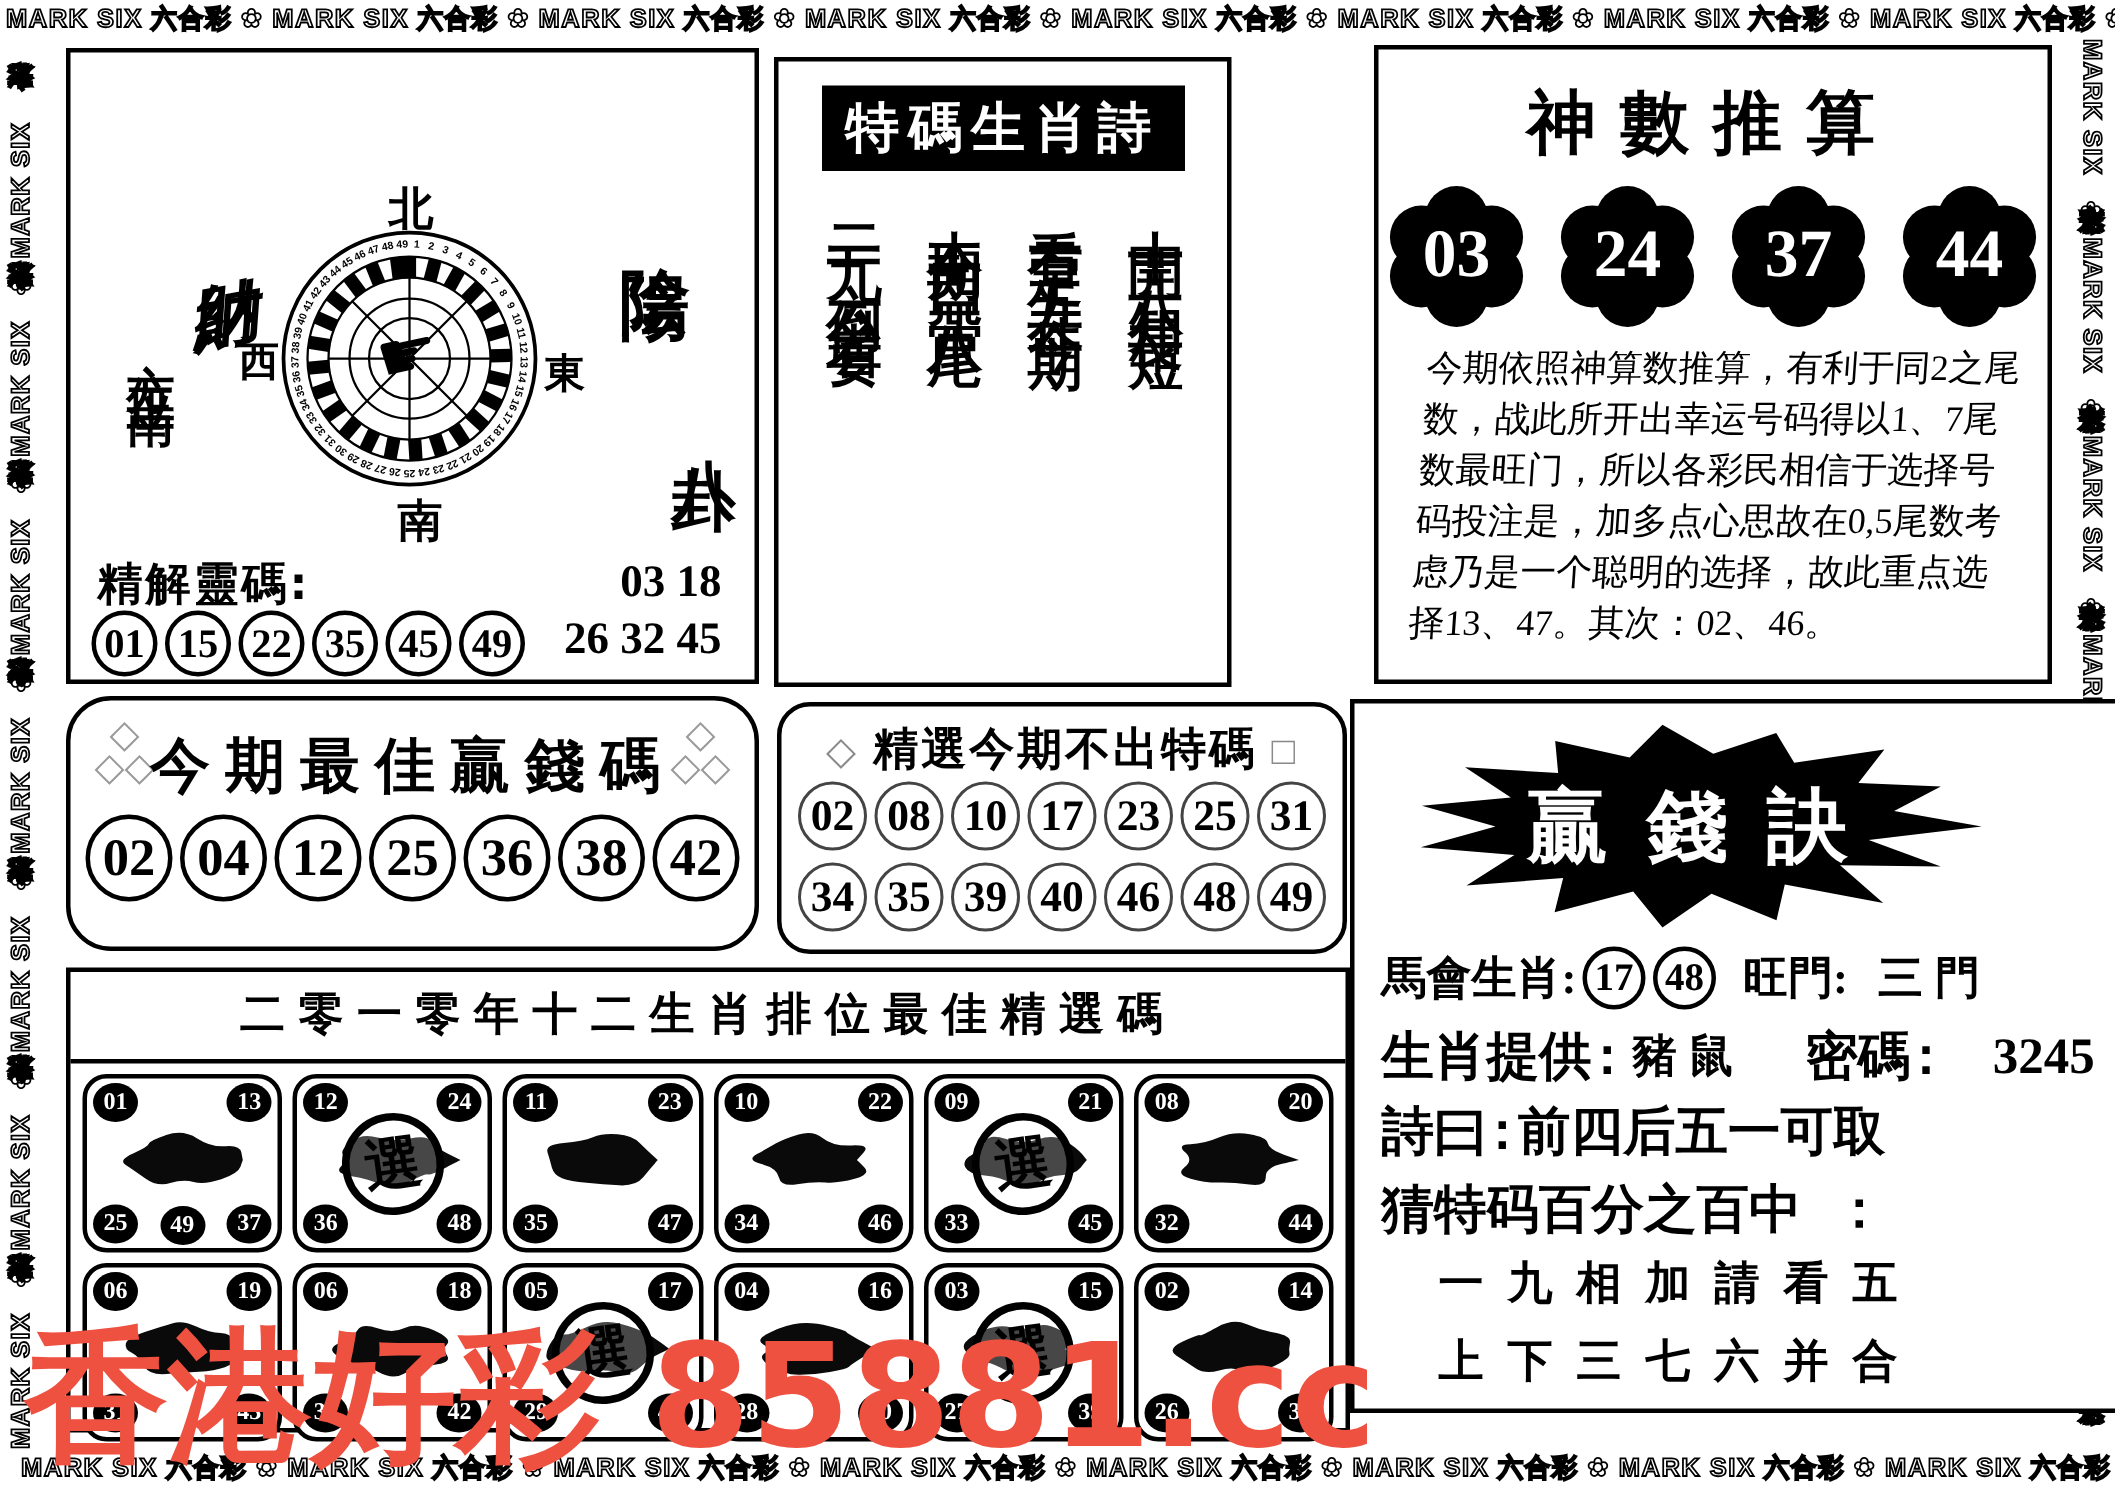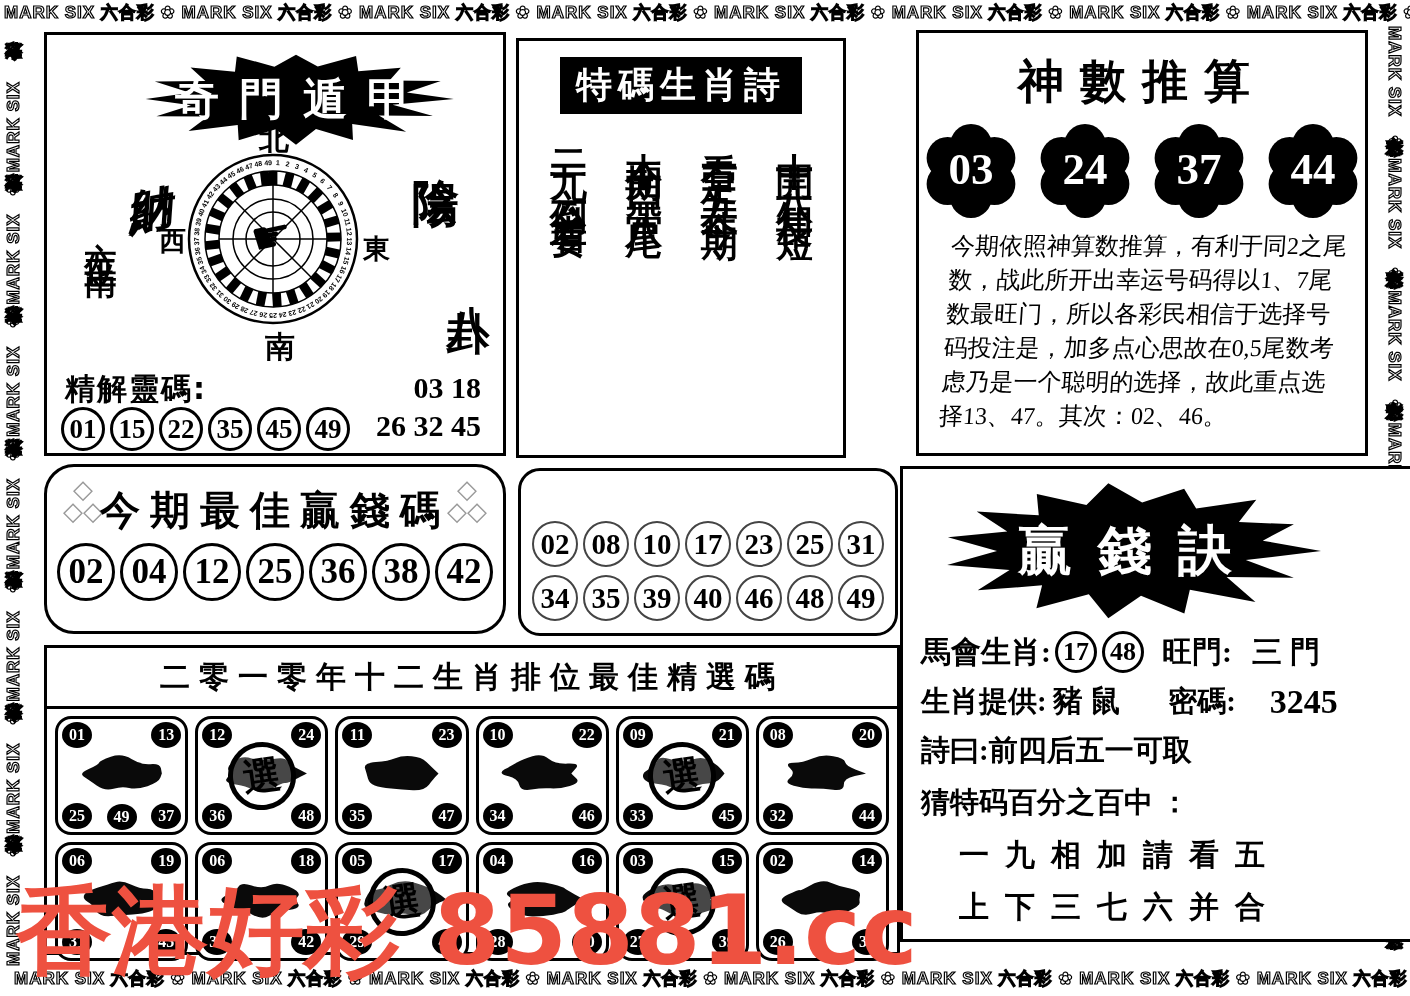--- a/index.html
+++ b/index.html
@@ -40,21 +40,21 @@
   #bagua{position:absolute;left:392px;top:238px;font-size:43px;font-weight:bold;letter-spacing:4px;}
   #jingjie{position:absolute;left:18px;top:334px;font-size:30px;font-weight:900;
            font-family:"DejaVu Sans","Liberation Sans",sans-serif;letter-spacing:2px;}
   #side-nums{position:absolute;right:22px;top:334px;text-align:right;font-weight:bold;font-size:30px;line-height:38px;}
   .circle-row{display:flex;gap:5px;align-items:center;}
   #jingjie-row{position:absolute;left:14px;top:372px;}
   .num-circle{width:44px;height:44px;border:3px solid #000;border-radius:50%;
               display:flex;align-items:center;justify-content:center;
               font-weight:bold;font-size:27px;background:#fff;box-sizing:border-box;}
   
-  #poem{left:516px;top:38px;width:330px;height:420px;}
+  #poem{left:516px;top:38px;width:305px;height:420px;}
   #poem-title{position:absolute;left:50%;top:16px;transform:translateX(-50%);
               background:#000;color:#fff;font-size:36px;font-weight:bold;letter-spacing:6px;
               padding:4px 16px;white-space:nowrap;}
   #poem-cols{position:absolute;left:24px;right:24px;top:82px;bottom:14px;
              display:flex;flex-direction:row-reverse;justify-content:space-between;}
   .poem-col{writing-mode:vertical-rl;font-size:37px;font-weight:bold;letter-spacing:12px;}
   
   #shenshu{left:916px;top:30px;width:452px;height:426px;}
   #shenshu-title{position:absolute;left:0;right:0;top:18px;text-align:center;
                  font-size:46px;font-weight:bold;letter-spacing:16px;}
@@ -84,21 +84,21 @@
   #notout-r2{position:absolute;left:50%;transform:translateX(-50%);top:104px;}
   .mid-circle{width:46px;height:46px;border:2.5px solid #444;border-radius:50%;
               display:flex;align-items:center;justify-content:center;
               font-weight:bold;font-size:29px;background:#fff;box-sizing:border-box;}
   
   #winsec{left:900px;top:466px;width:542px;height:476px;}
   #winsec-burst{left:28px;top:8px;width:394px;height:148px;}
   #winsec-burst .burst-label{font-size:54px;letter-spacing:26px;padding-left:20px;}
   .ws-line{position:absolute;left:18px;right:10px;white-space:nowrap;display:flex;align-items:center;}
   .ws-serif{font-size:30px;font-weight:bold;}
-  .ws-heavy{font-family:Liberation Serif, serif;font-weight:900;font-size:29px;}
+  .ws-heavy{font-family:Liberation Mono, monospace;font-weight:900;font-size:35px;}
   .small-circle{width:42px;height:42px;border:3px solid #000;border-radius:50%;
                 display:flex;align-items:center;justify-content:center;
                 font-weight:bold;font-size:26px;background:#fff;box-sizing:border-box;}
   #ws1{top:162px;gap:4px;} #ws2{top:212px;gap:6px;} #ws3{top:262px;} #ws4{top:314px;}
   #ws5{top:366px;left:56px;letter-spacing:16px;} #ws6{top:418px;left:56px;letter-spacing:16px;}
   
   #zodiac{left:44px;top:645px;width:856px;height:310px;}
   #zodiac-title{height:58px;line-height:58px;text-align:center;font-size:30px;font-weight:900;
                 letter-spacing:9px;border-bottom:3px solid #000;
                 font-family:"DejaVu Serif","Liberation Serif",serif;}
@@ -121,26 +121,20 @@
 <body>
 
 <div id="page">
 
   <div class="strip strip-top">MARK SIX 六合彩 ✿ MARK SIX 六合彩 ✿ MARK SIX 六合彩 ✿ MARK SIX 六合彩 ✿ MARK SIX 六合彩 ✿ MARK SIX 六合彩 ✿ MARK SIX 六合彩 ✿ MARK SIX 六合彩 ✿ MARK SIX 六合彩 ✿ MARK SIX 六合彩</div>
   <div class="strip strip-bottom">MARK SIX 六合彩 ✿ MARK SIX 六合彩 ✿ MARK SIX 六合彩 ✿ MARK SIX 六合彩 ✿ MARK SIX 六合彩 ✿ MARK SIX 六合彩 ✿ MARK SIX 六合彩 ✿ MARK SIX 六合彩 ✿ MARK SIX 六合彩 ✿ MARK SIX 六合彩</div>
   <div class="strip strip-left">MARK SIX 六合彩 ✿ MARK SIX 六合彩 ✿ MARK SIX 六合彩 ✿ MARK SIX 六合彩 ✿ MARK SIX 六合彩 ✿ MARK SIX 六合彩 ✿ MARK SIX 六合彩</div>
   <div class="strip strip-right">MARK SIX 六合彩 ✿ MARK SIX 六合彩 ✿ MARK SIX 六合彩 ✿ MARK SIX 六合彩 ✿ MARK SIX 六合彩 ✿ MARK SIX 六合彩 ✿ MARK SIX 六合彩</div>
 
   <div class="panel" id="qimen">
-    <div class="burst-wrap" id="qimen-burst">
-      <svg viewBox="0 0 200 100" preserveAspectRatio="none">
-          <polygon points="198.0,50.0 160.0,55.7 185.1,66.9 151.5,66.5 168.4,82.8 134.9,75.0 135.4,91.0 112.4,79.9 100.0,95.8 87.4,80.3 64.4,91.2 63.8,76.0 33.3,82.0 45.3,67.5 13.3,67.2 34.8,56.2 6.6,50.0 34.2,43.7 12.3,32.6 43.7,32.0 34.5,18.6 62.1,22.8 63.2,7.4 86.6,17.7 100.0,5.8 113.5,17.4 137.3,6.9 138.7,22.2 165.1,18.8 158.1,31.4 189.9,32.1 168.8,43.4" fill="#000"></polygon>
-        </svg>
-      <div class="burst-label">奇門遁甲</div>
-    </div>
     <div id="wheel-box">
       <svg id="wheel" viewBox="0 0 172 172">
           <g transform="translate(86,86)">
             <circle r="84" fill="none" stroke="#000" stroke-width="2.5"></circle>
             <circle r="68" fill="none" stroke="#000" stroke-width="1.5"></circle>
             <text transform="rotate(3.673469387755102) translate(0,-74)" text-anchor="middle" font-size="7" font-weight="bold" font-family="'Liberation Sans',sans-serif">1</text>
             <text transform="rotate(11.020408163265307) translate(0,-74)" text-anchor="middle" font-size="7" font-weight="bold" font-family="'Liberation Sans',sans-serif">2</text>
             <text transform="rotate(18.367346938775512) translate(0,-74)" text-anchor="middle" font-size="7" font-weight="bold" font-family="'Liberation Sans',sans-serif">3</text>
             <text transform="rotate(25.714285714285715) translate(0,-74)" text-anchor="middle" font-size="7" font-weight="bold" font-family="'Liberation Sans',sans-serif">4</text>
             <text transform="rotate(33.06122448979592) translate(0,-74)" text-anchor="middle" font-size="7" font-weight="bold" font-family="'Liberation Sans',sans-serif">5</text>
@@ -327,20 +321,25 @@
         <span class="big-circle">04</span>
         <span class="big-circle">12</span>
         <span class="big-circle">25</span>
         <span class="big-circle">36</span>
         <span class="big-circle">38</span>
         <span class="big-circle">42</span>
       </div>
   </div>
 
   <div class="panel" id="notout">
+    <div id="notout-title">
+      <span class="dec">◇</span>
+      <span>精選今期不出特碼</span>
+      <span class="dec">□</span>
+    </div>
     <div class="circle-row" id="notout-r1">
         <span class="mid-circle">02</span>
         <span class="mid-circle">08</span>
         <span class="mid-circle">10</span>
         <span class="mid-circle">17</span>
         <span class="mid-circle">23</span>
         <span class="mid-circle">25</span>
         <span class="mid-circle">31</span>
       </div>
     <div class="circle-row" id="notout-r2">

